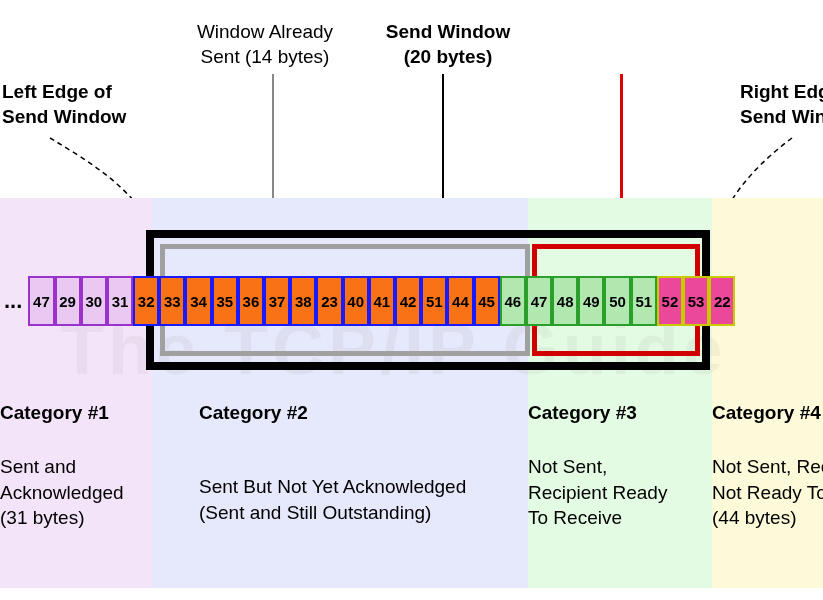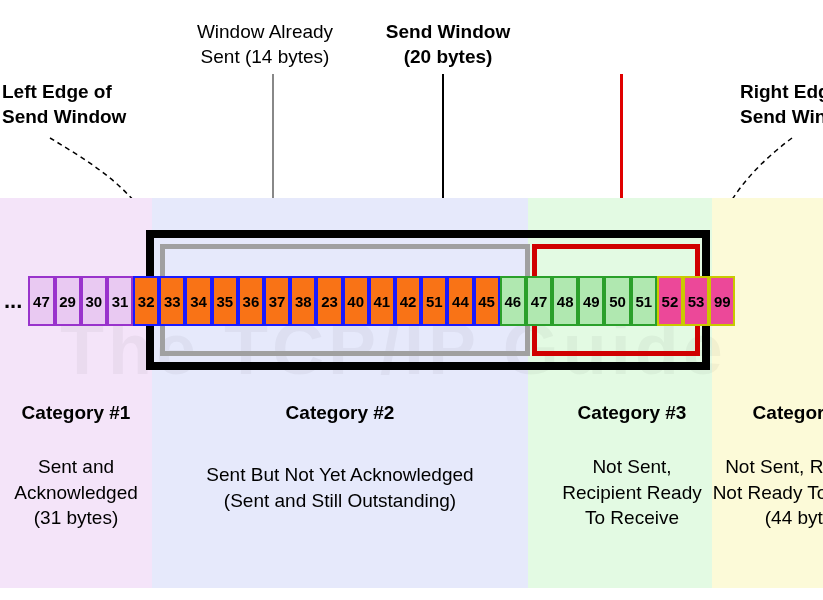--- a/index.html
+++ b/index.html
@@ -92,21 +92,20 @@
   position: absolute;
   border: 5px solid #a0a0a0;
 }
 .inner-red {
   position: absolute;
   border: 5px solid #d00000;
 }
 
 .cat-label {
   position: absolute;
-  text-align: center;
   font-size: 19px;
   width: 100%;
 }
 .cat-title { font-weight: bold; }
 .cat-desc { margin-top: 18px; line-height: 1.35; }
 
 .watermark {
   position: absolute;
   font-size: 72px;
   color: rgba(0,0,0,0.04);
@@ -193,30 +192,30 @@
 
     <span class="cell green">46</span>
     <span class="cell green">47</span>
     <span class="cell green">48</span>
     <span class="cell green">49</span>
     <span class="cell green">50</span>
     <span class="cell green">51</span>
 
     <span class="cell yellow">52</span>
     <span class="cell yellow">53</span>
-    <span class="cell yellow">99</span>
+    <span class="cell yellow">22</span>
   </div>
 
   <div style="position:absolute; left:0; top:204px; width:152px;">
     <div class="cat-label cat-title">Category #1</div>
     <div class="cat-label cat-desc" style="top:34px; position:relative;">Sent and<br>Acknowledged<br>(31 bytes)</div>
   </div>
-  <div style="position:absolute; left:152px; top:204px; width:376px;">
+  <div style="position:absolute; left:152px; top:204px; width:376px;padding-left:47px;">
     <div class="cat-label cat-title">Category #2</div>
-    <div class="cat-label cat-desc" style="top:34px; position:relative;margin-top:26px;">Sent But Not Yet Acknowledged<br>(Sent and Still Outstanding)</div>
+    <div class="cat-label cat-desc" style="top:46px; position:relative;margin-top:26px;">Sent But Not Yet Acknowledged<br>(Sent and Still Outstanding)</div>
   </div>
   <div style="position:absolute; left:528px; top:204px; width:208px;">
     <div class="cat-label cat-title">Category #3</div>
     <div class="cat-label cat-desc" style="top:34px; position:relative;">Not Sent,<br>Recipient Ready<br>To Receive</div>
   </div>
   <div style="position:absolute; left:712px; top:204px; width:190px;">
     <div class="cat-label cat-title">Category #4</div>
     <div class="cat-label cat-desc" style="top:34px; position:relative;">Not Sent, Recipient<br>Not Ready To Receive<br>(44 bytes)</div>
   </div>
 </div>

